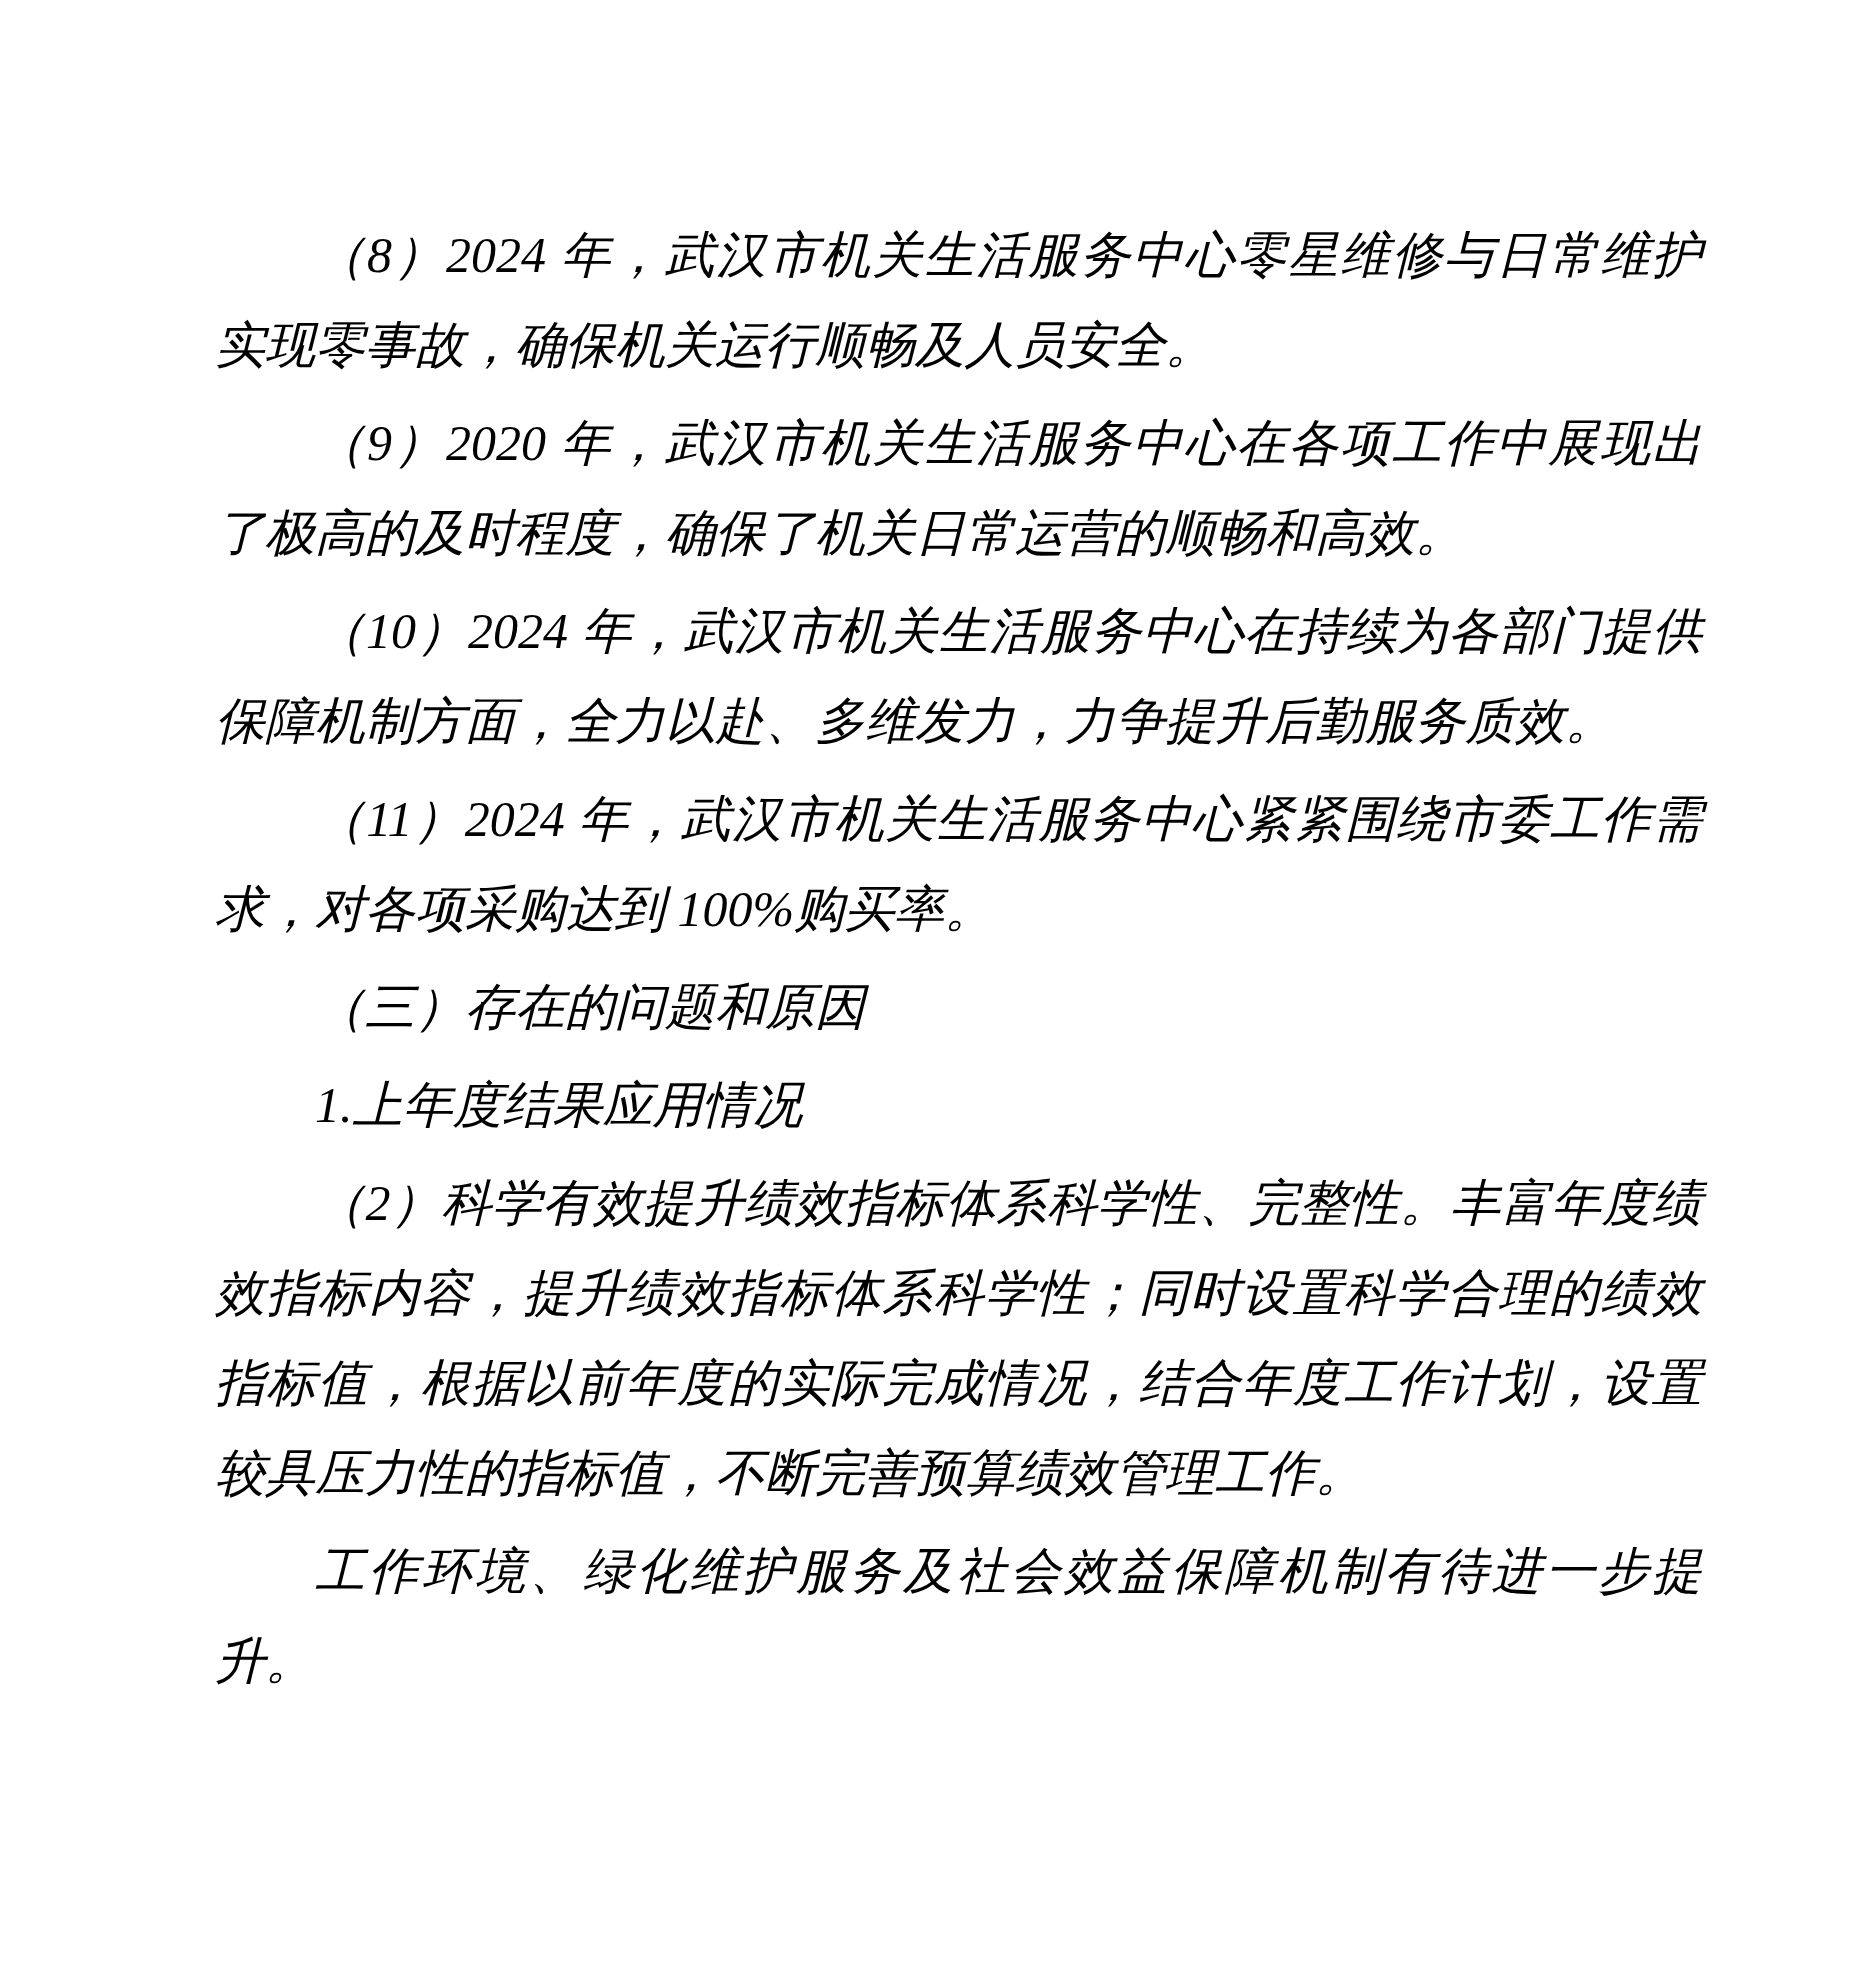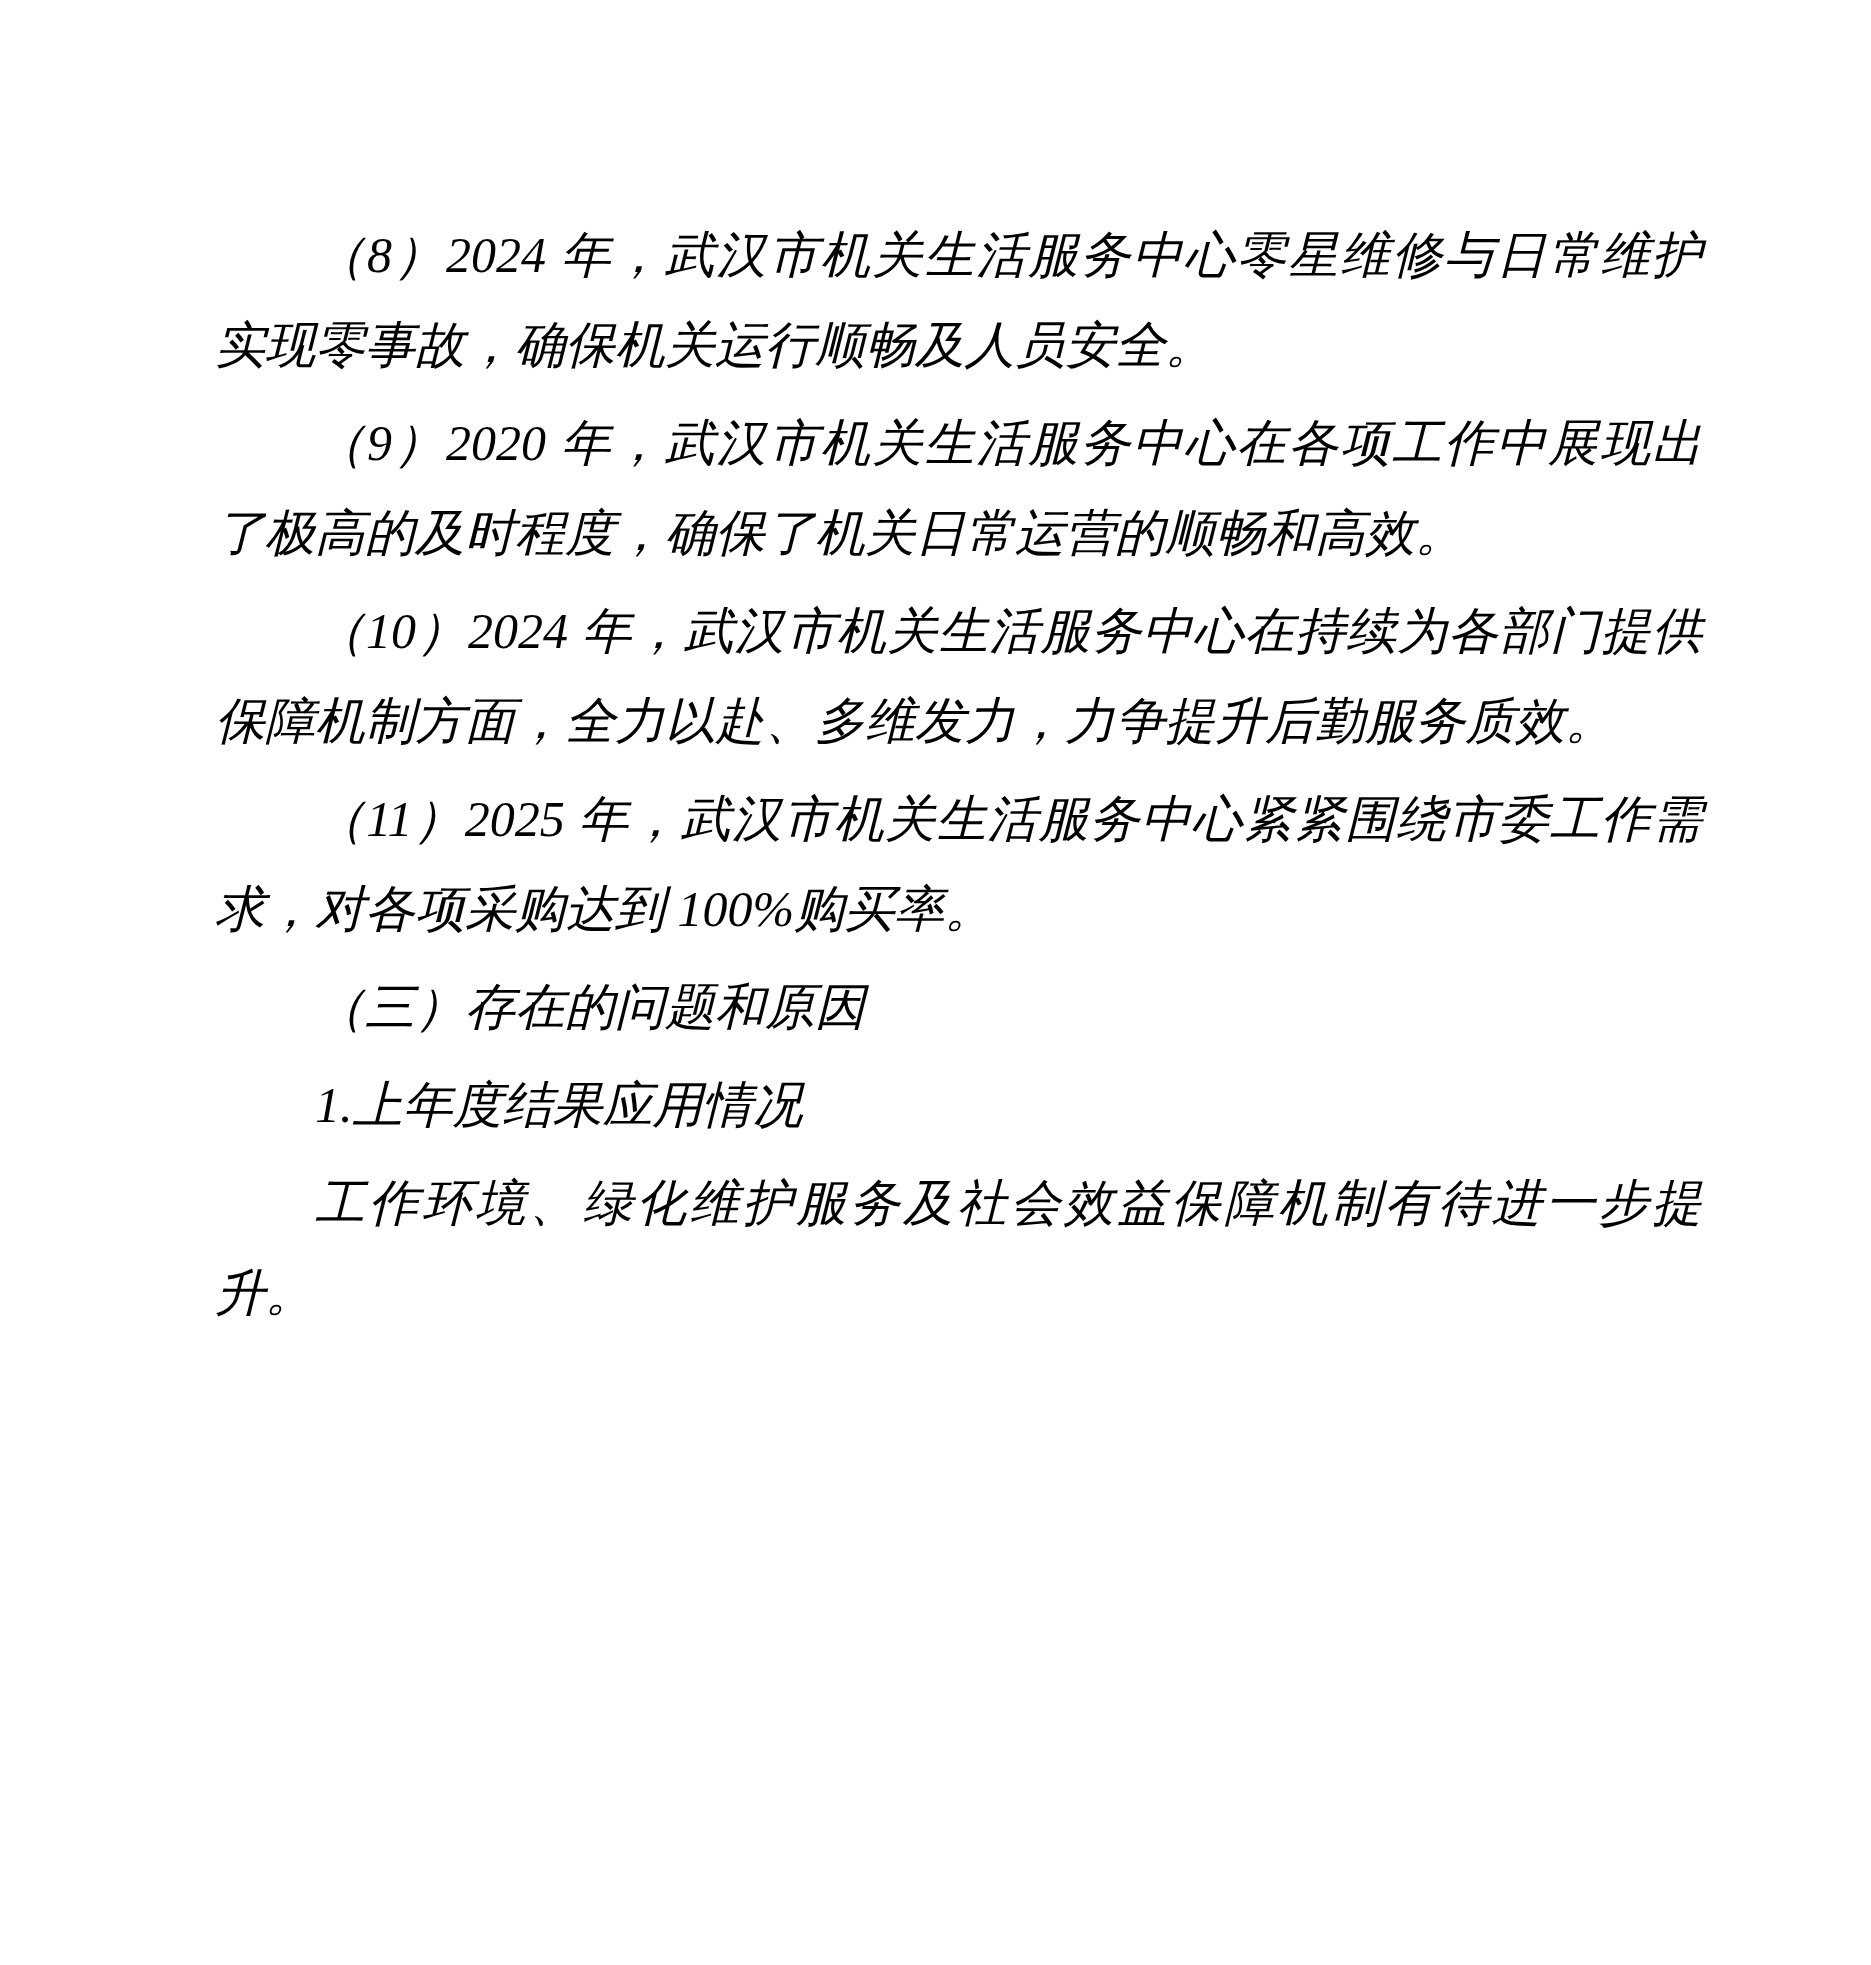--- a/index.html
+++ b/index.html
@@ -38,21 +38,22 @@
   }
 </style>
 </head>
 <body>
 
 <div class="page">
   <main class="content">
     <p class="para">（8）2024 年，武汉市机关生活服务中心零星维修与日常维护实现零事故，确保机关运行顺畅及人员安全。</p>
     <p class="para">（9）2020 年，武汉市机关生活服务中心在各项工作中展现出了极高的及时程度，确保了机关日常运营的顺畅和高效。</p>
     <p class="para">（10）2024 年，武汉市机关生活服务中心在持续为各部门提供保障机制方面，全力以赴、多维发力，力争提升后勤服务质效。</p>
-    <p class="para">（11）2025 年，武汉市机关生活服务中心紧紧围绕市委工作需求，对各项采购达到 100%购买率。</p>
+    <p class="para">（11）2024 年，武汉市机关生活服务中心紧紧围绕市委工作需求，对各项采购达到 100%购买率。</p>
     <p class="para head">（三）存在的问题和原因</p>
     <p class="para">1.上年度结果应用情况</p>
+    <p class="para">（2）科学有效提升绩效指标体系科学性、完整性。丰富年度绩效指标内容，提升绩效指标体系科学性；同时设置科学合理的绩效指标值，根据以前年度的实际完成情况，结合年度工作计划，设置较具压力性的指标值，不断完善预算绩效管理工作。</p>
     <p class="para">工作环境、绿化维护服务及社会效益保障机制有待进一步提升。</p>
 
   </main>
 
 </div>
 
 
 </body></html>

